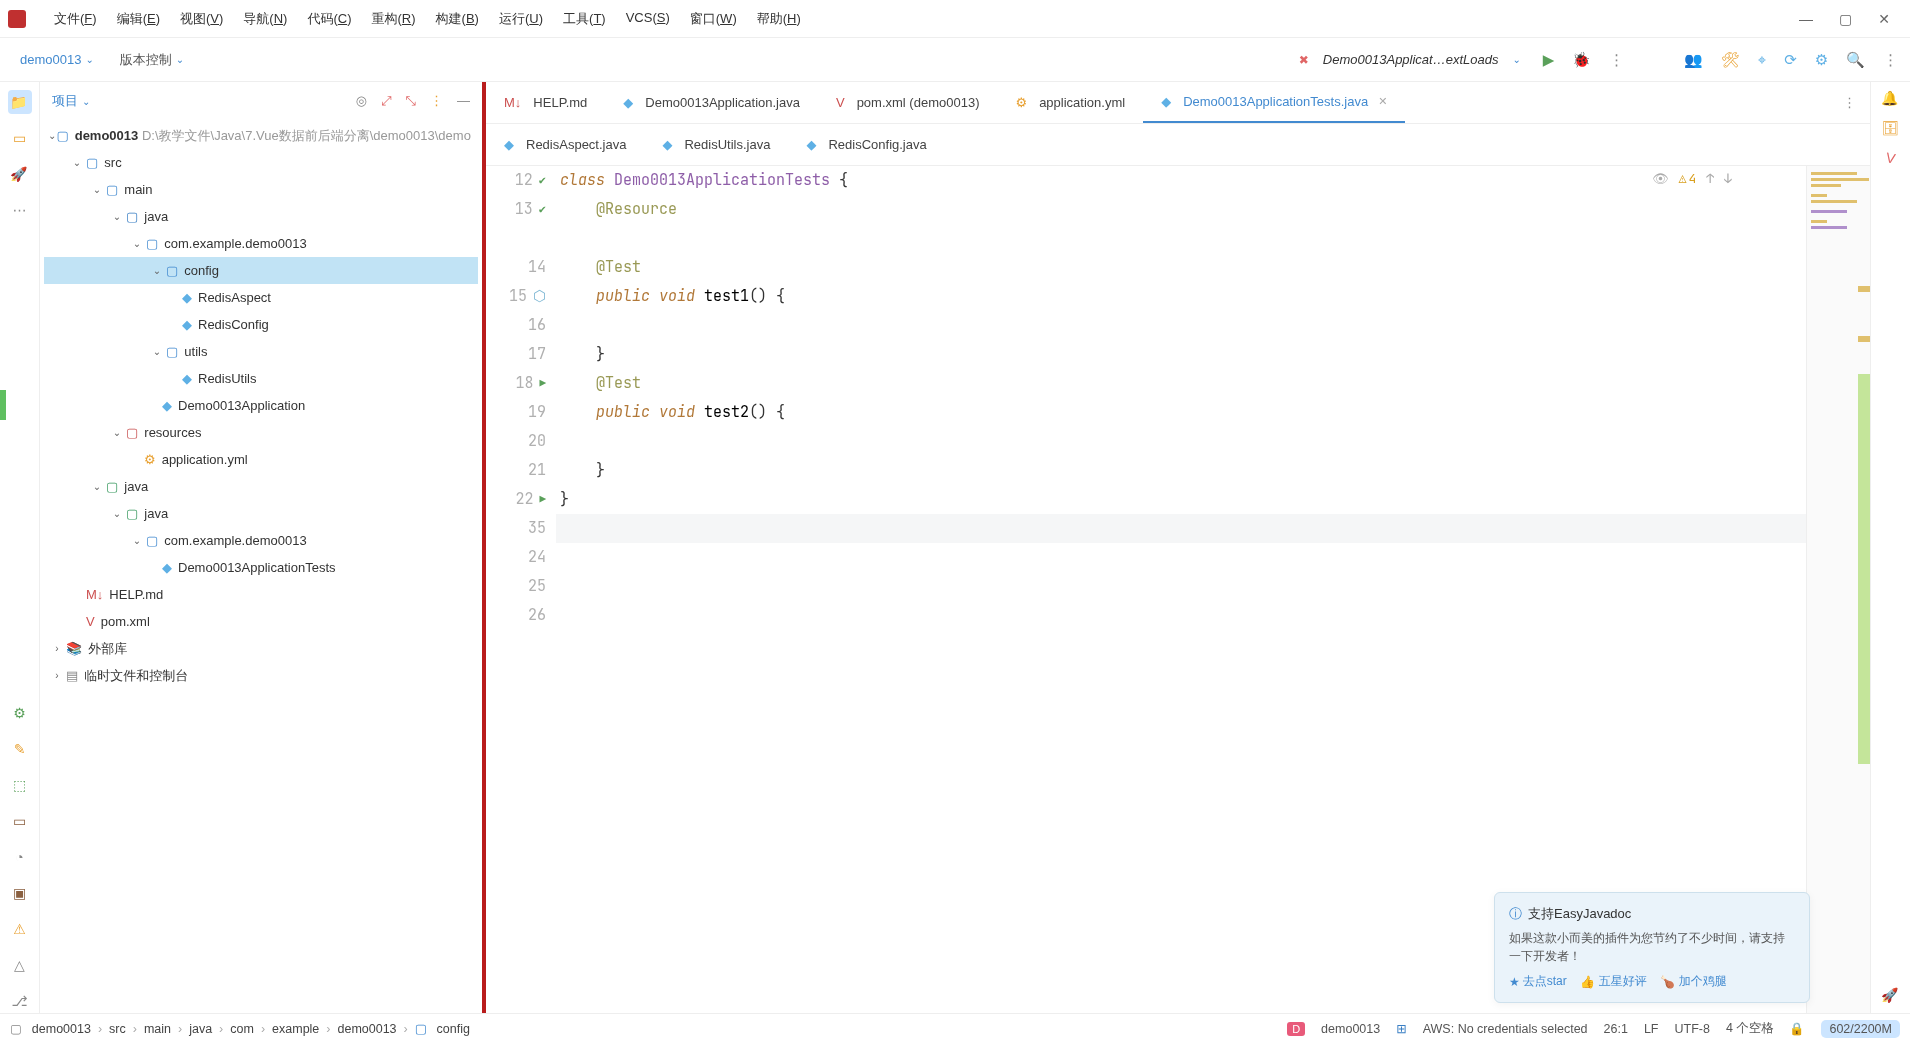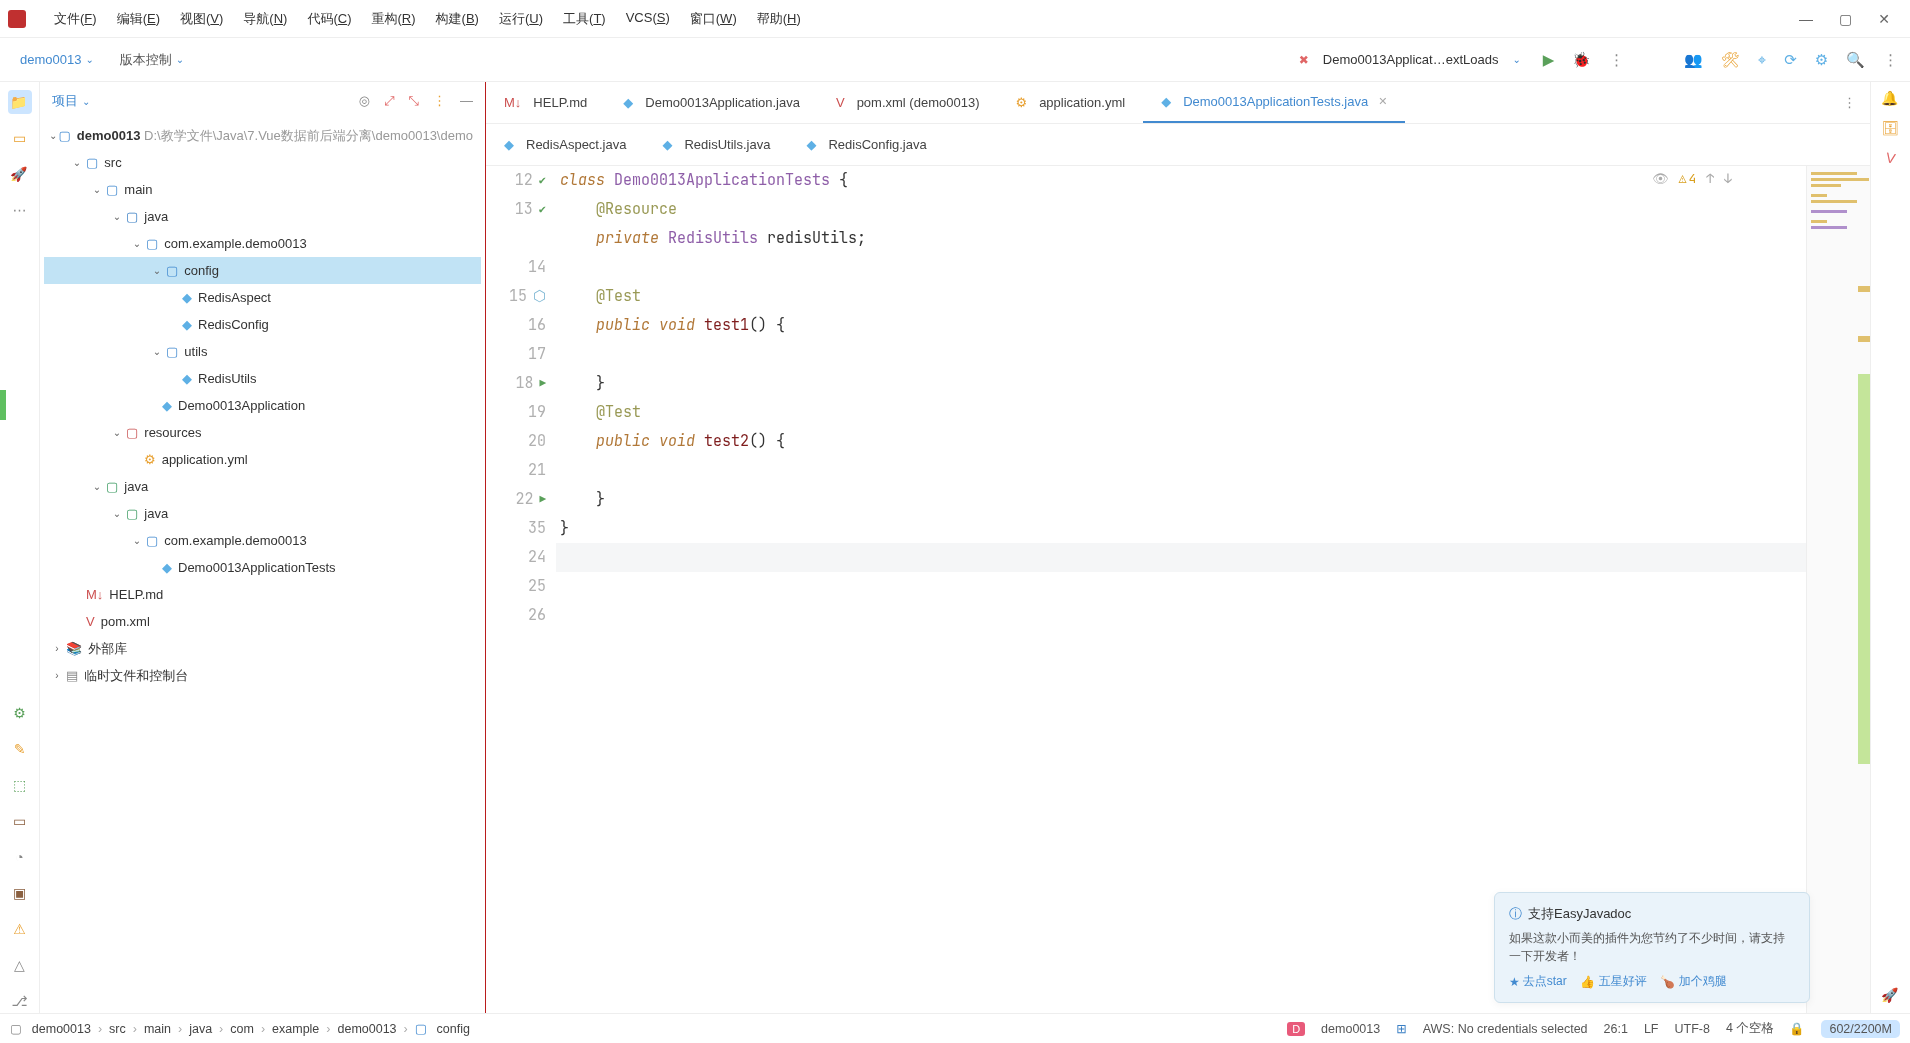--- a/index.html
+++ b/index.html
@@ -6,30 +6,30 @@
 body { font-family: "Microsoft YaHei", "Segoe UI", sans-serif; font-size: 13px; color: #333; background: #fff; overflow: hidden; width: 1910px; height: 1043px; position: relative; }
 .menubar { height: 38px; display: flex; align-items: center; padding: 0 8px; border-bottom: 1px solid #eee; }
 .app-icon { width: 18px; height: 18px; background: #c03030; border-radius: 3px; margin-right: 18px; }
 .menu-item { padding: 4px 10px; cursor: pointer; color: #333; }
 .window-controls { margin-left: auto; display: flex; gap: 26px; padding-right: 12px; }
 .window-controls span { cursor: pointer; color: #666; font-size: 14px; }
 .toolbar { height: 44px; display: flex; align-items: center; padding: 0 12px; background: #fff; border-bottom: 1px solid #eee; }
 .project-dropdown { color: #428ad0; padding: 4px 8px; display: flex; align-items: center; gap: 4px; cursor: pointer; }
 .chev { font-size: 10px; color: #428ad0; }
 .run-config { margin-left: auto; display: flex; align-items: center; gap: 8px; }
-.run-label { display: flex; align-items: center; gap: 6px; padding: 2px 6px; cursor: pointer; }
+.run-label { display: flex; align-items: center; gap: 6px; padding: 2px 6px; cursor: pointer; font-style: italic; }
 .run-icon { color: #e06666; font-size: 12px; }
 .toolbar-icons { display: flex; gap: 18px; align-items: center; margin-left: 22px; }
 .toolbar-icons span { cursor: pointer; font-size: 15px; }
 .main-layout { display: flex; height: calc(100% - 38px - 44px - 30px); }
 .left-sidebar { width: 40px; background: #fff; border-right: 1px solid #eee; display: flex; flex-direction: column; align-items: center; padding-top: 8px; gap: 12px; }
 .left-sidebar .sb-icon { width: 24px; height: 24px; display: flex; align-items: center; justify-content: center; cursor: pointer; border-radius: 4px; font-size: 14px; }
 .left-sidebar .sb-icon.active { background: #cce5ff; }
 .sb-spacer { flex: 1; }
-.project-panel { width: 446px; display: flex; flex-direction: column; border-right: 1px solid #b91c1c; }
+.project-panel { width: 446px; display: flex; flex-direction: column; border-right: 4px solid #b91c1c; }
 .panel-header { height: 38px; display: flex; align-items: center; padding: 0 12px; gap: 8px; }
 .panel-title { color: #428ad0; font-weight: 500; display: flex; align-items: center; gap: 4px; }
 .panel-header-icons { margin-left: auto; display: flex; gap: 14px; color: #888; }
 .panel-header-icons span { cursor: pointer; font-size: 13px; }
 .tree { flex: 1; overflow: auto; padding: 2px 4px; user-select: none; }
 .tree-node { display: flex; align-items: center; height: 27px; padding-right: 8px; cursor: pointer; white-space: nowrap; }
 .tree-node.selected { background: #c1e3f5; }
 .tree-toggle { width: 18px; text-align: center; color: #666; font-size: 10px; }
 .tree-icon { margin-right: 6px; font-size: 13px; }
 .folder-open { color: #428ad0; }
@@ -50,21 +50,21 @@
 .gutter { width: 70px; padding-right: 10px; color: #b0b0b0; text-align: center; background: #fff; }
 .gutter-line { height: 29px; line-height: 29px; display: flex; justify-content: flex-end; align-items: center; gap: 6px; }
 .gutter-run { color: #5aa05a; font-size: 11px; }
 .gutter-check { color: #5aa05a; font-size: 12px; }
 .code-lines { flex: 1; background: #fff; position: relative; }
 .code-line { height: 29px; line-height: 29px; padding-left: 4px; white-space: pre; }
 .code-line.caret { background: #f5f6f7; }
 .tok-anno { color: #999955; }
 .tok-key { color: #b17838; font-style: italic; }
 .tok-class { color: #8e5ea8; }
-.tok-method { color: #7f1d1d; }
+.tok-method { color: #000000; }
 .tok-hint { color: #999; font-style: normal; }
 .editor-status-icons { position: absolute; top: 4px; right: 74px; display: flex; align-items: center; gap: 10px; font-size: 13px; }
 .warn-badge { color: #d9a020; display: flex; align-items: center; gap: 2px; }
 .nav-arrow { color: #aaa; cursor: pointer; }
 .minimap { width: 64px; background: #fafafa; border-left: 1px solid #eee; position: relative; }
 .minimap-mark { position: absolute; left: 4px; right: 4px; height: 3px; background: #e0c06d; }
 .right-sidebar { width: 40px; background: #fff; border-left: 1px solid #eee; display: flex; flex-direction: column; align-items: center; padding-top: 8px; gap: 14px; }
 .right-sidebar span { cursor: pointer; font-size: 14px; }
 .notification { position: absolute; right: 60px; bottom: 10px; width: 316px; background: #eaf3fa; border: 1px solid #cde0ec; border-radius: 6px; padding: 12px 14px; box-shadow: 0 2px 8px rgba(0,0,0,0.05); z-index: 10; }
 .notif-title { display: flex; align-items: center; gap: 6px; font-weight: 500; margin-bottom: 6px; }
@@ -326,21 +326,20 @@
         </div>
       <div class="code-lines" id="code-lines">
         <div class="editor-status-icons">
           <span style="color:#aaa">👁</span>
           <span class="warn-badge">⚠ <span>4</span></span>
           <span class="nav-arrow">↑</span>
           <span class="nav-arrow">↓</span>
         </div>
           <div class="code-line"><span class="tok-key">class </span><span class="tok-class">Demo0013ApplicationTests</span> {</div>
           <div class="code-line">    <span class="tok-anno">@Resource</span></div>
-          <div class="code-line">    <span class="tok-key">private </span><span class="tok-class">RedisUtils</span> redisUtils;</div>
           <div class="code-line"></div>
           <div class="code-line">    <span class="tok-anno">@Test</span></div>
           <div class="code-line">    <span class="tok-key">public void </span><span class="tok-method">test1</span>() {</div>
           <div class="code-line"></div>
           <div class="code-line">    }</div>
           <div class="code-line">    <span class="tok-anno">@Test</span></div>
           <div class="code-line">    <span class="tok-key">public void </span><span class="tok-method">test2</span>() {</div>
           <div class="code-line"></div>
           <div class="code-line">    }</div>
           <div class="code-line">}</div>

